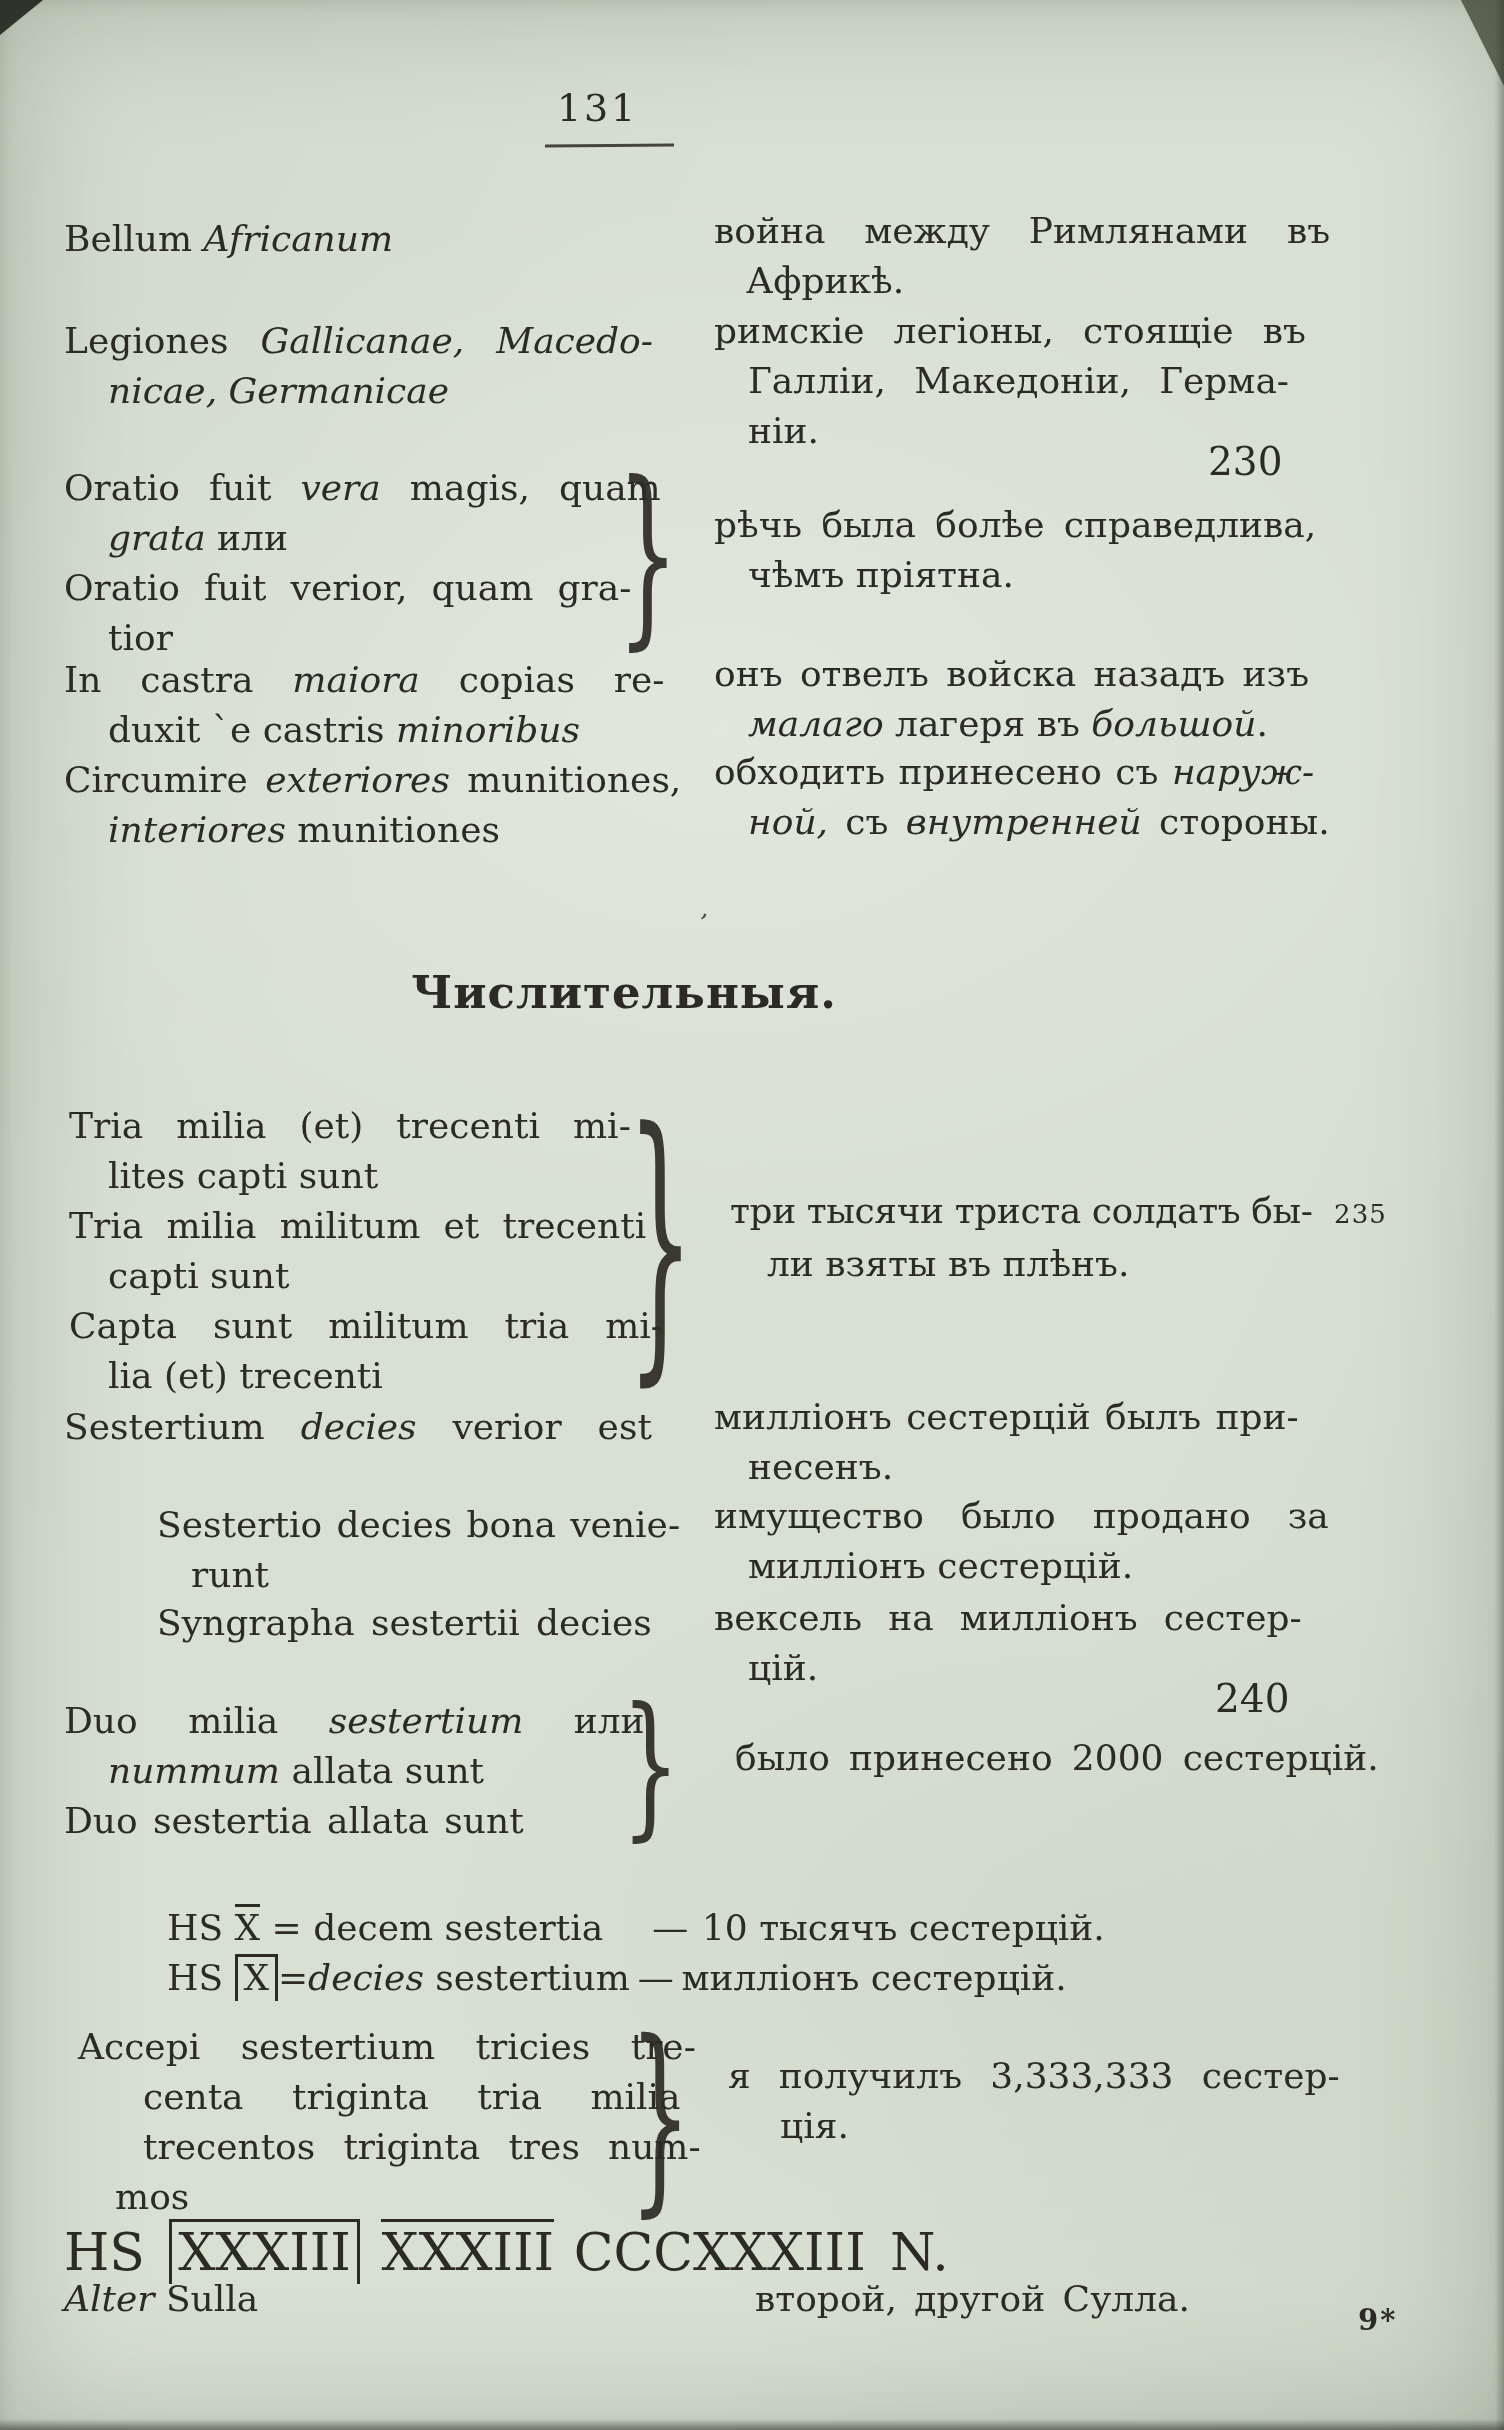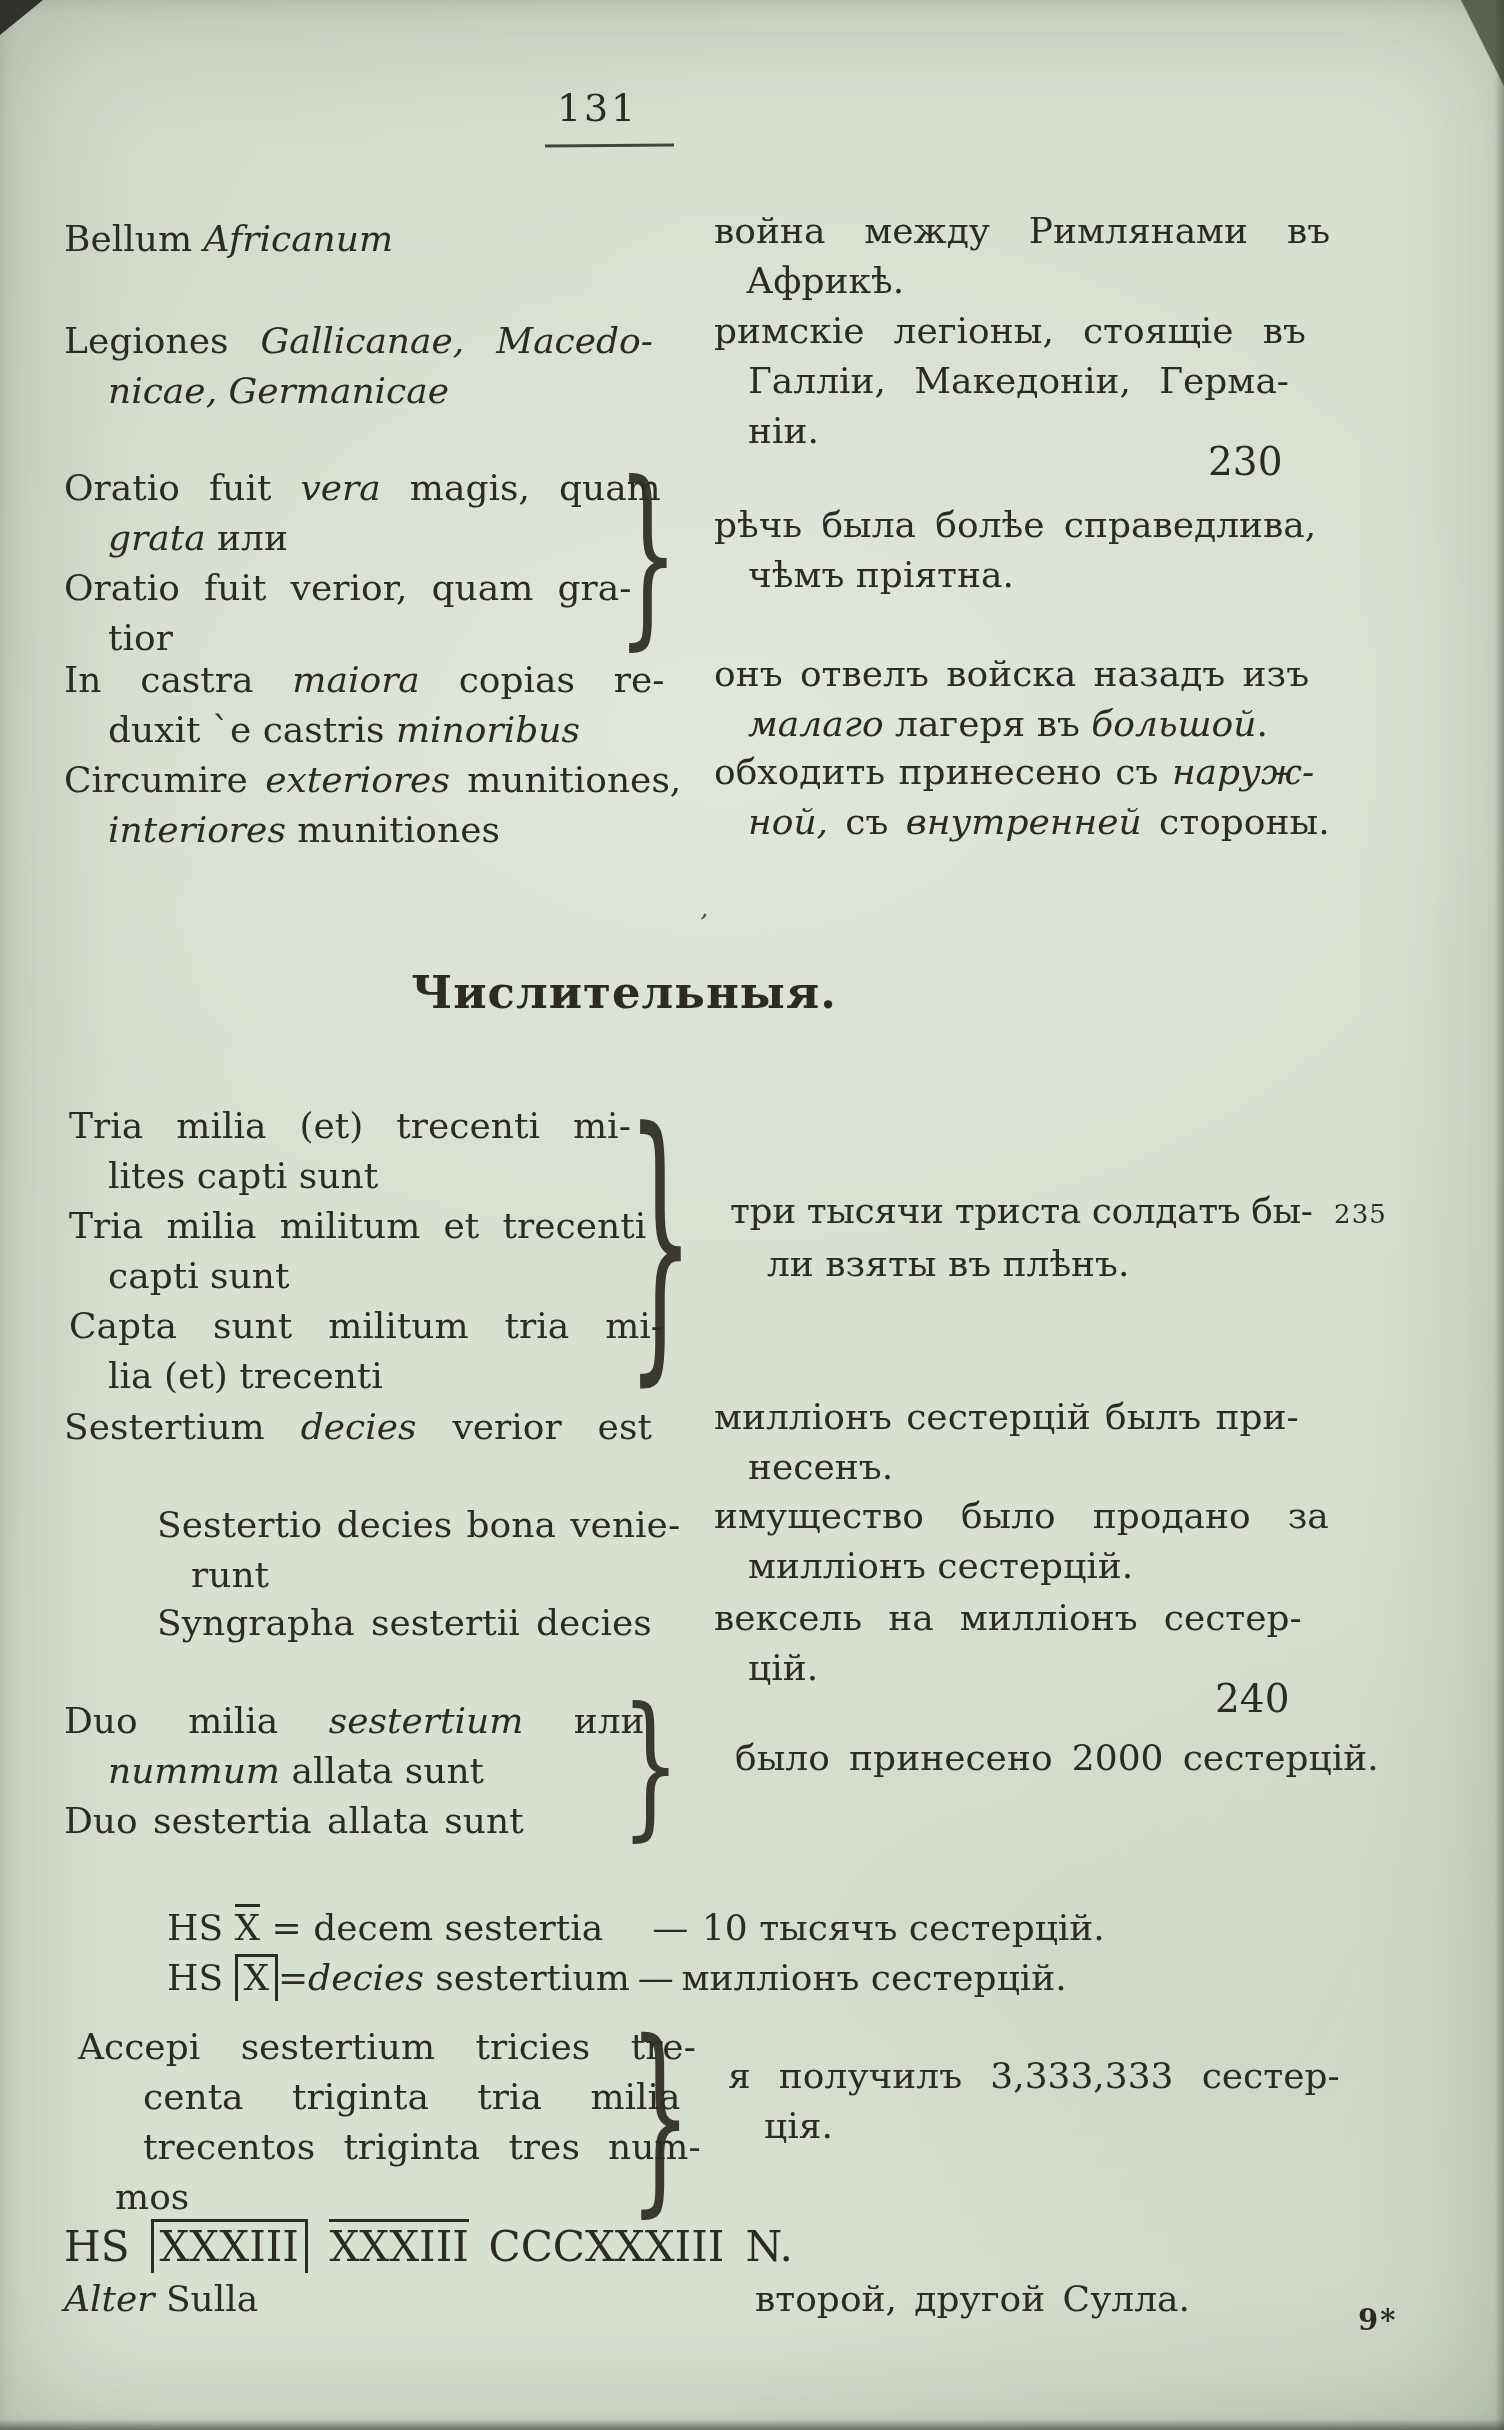--- a/index.html
+++ b/index.html
@@ -12,34 +12,34 @@
       radial-gradient(1176px 784px at 48% 30%, rgba(250,252,246,.25), transparent 70%),
       radial-gradient(882px 588px at 70% 80%, rgba(190,200,182,.25), transparent 70%),
       linear-gradient(115deg, rgba(175,188,168,.18), transparent 30%, transparent 70%, rgba(165,178,158,.22));
     box-shadow: inset 0 0 137px rgba(70,80,60,.28), inset 0 0 17.6px rgba(70,80,60,.18);
   }
   .abs{position:absolute;}
   .line{line-height:50px; font-size:36px; white-space:nowrap;}
   .num{font-size:38px; letter-spacing:2.9px;}
   .rule{height:2.9px; background:var(--ink); opacity:.85; transform:rotate(-.4deg);}
   .it{font-style:italic;}
-  .i33{margin-left:32px}.i35{margin-left:34px}.i37{margin-left:36px}.i38{margin-left:37px}
+  .i33{margin-left:32px}.i35{margin-left:34px}.i37{margin-left:52px}.i38{margin-left:37px}
   .i40{margin-left:39px}.i42{margin-left:65px}.i45{margin-left:44px}
   .title{font-size:45px; font-weight:bold; letter-spacing:1px;}
   .mnum{font-size:39px;}
   .mnum-inline{font-size:26px; margin-left:21.6px; letter-spacing:1px;}
   .tight{letter-spacing:-0.4px;}
   .brace{position:absolute; line-height:1; transform-origin:top left; opacity:.92; font-family:"DejaVu Serif",serif;}
   .b-oratio{left:617px; top:457px; font-size:194px; transform:scaleX(.5);}
   .b-tria{left:627px; top:1094px; font-size:292px; transform:scaleX(.36);}
   .b-duo{left:621px; top:1688px; font-size:155px; transform:scaleX(.6);}
   .b-accepi{left:629px; top:2015px; font-size:204px; transform:scaleX(.48);}
   .ov{display:inline-block; border-top:3.9px solid var(--ink); line-height:1.12; padding-top:1px;}
   .barred{display:inline-block; border:3.9px solid var(--ink); border-bottom:none; line-height:1.12; padding:1px 5.9px 2.9px;}
-  .roman{font-size:42px; word-spacing:7.8px;}
+  .roman{font-size:52px; word-spacing:7.8px;}
   .dash1{margin:0 13.7px 0 55px;}
   .dash3{margin:0 7.8px 0 7.8px;}
   .g2gap{margin-left:21.6px;}
   .g3{margin-left:19.6px;}
   .sig{font-size:29px; font-weight:bold; letter-spacing:2px;}
   .stray{font-size:25.5px; transform:rotate(14deg); opacity:.8;}
   .c-tl{position:absolute; top:0; left:0; width:43px; height:35px; background:#20231d;
         clip-path:polygon(0 0,100% 0,0 100%); opacity:.9;}
   .c-tr{position:absolute; top:0; right:0; width:63px; height:88px; background:#39402f;
         clip-path:polygon(30% 0,100% 0,100% 100%); opacity:.75;}

